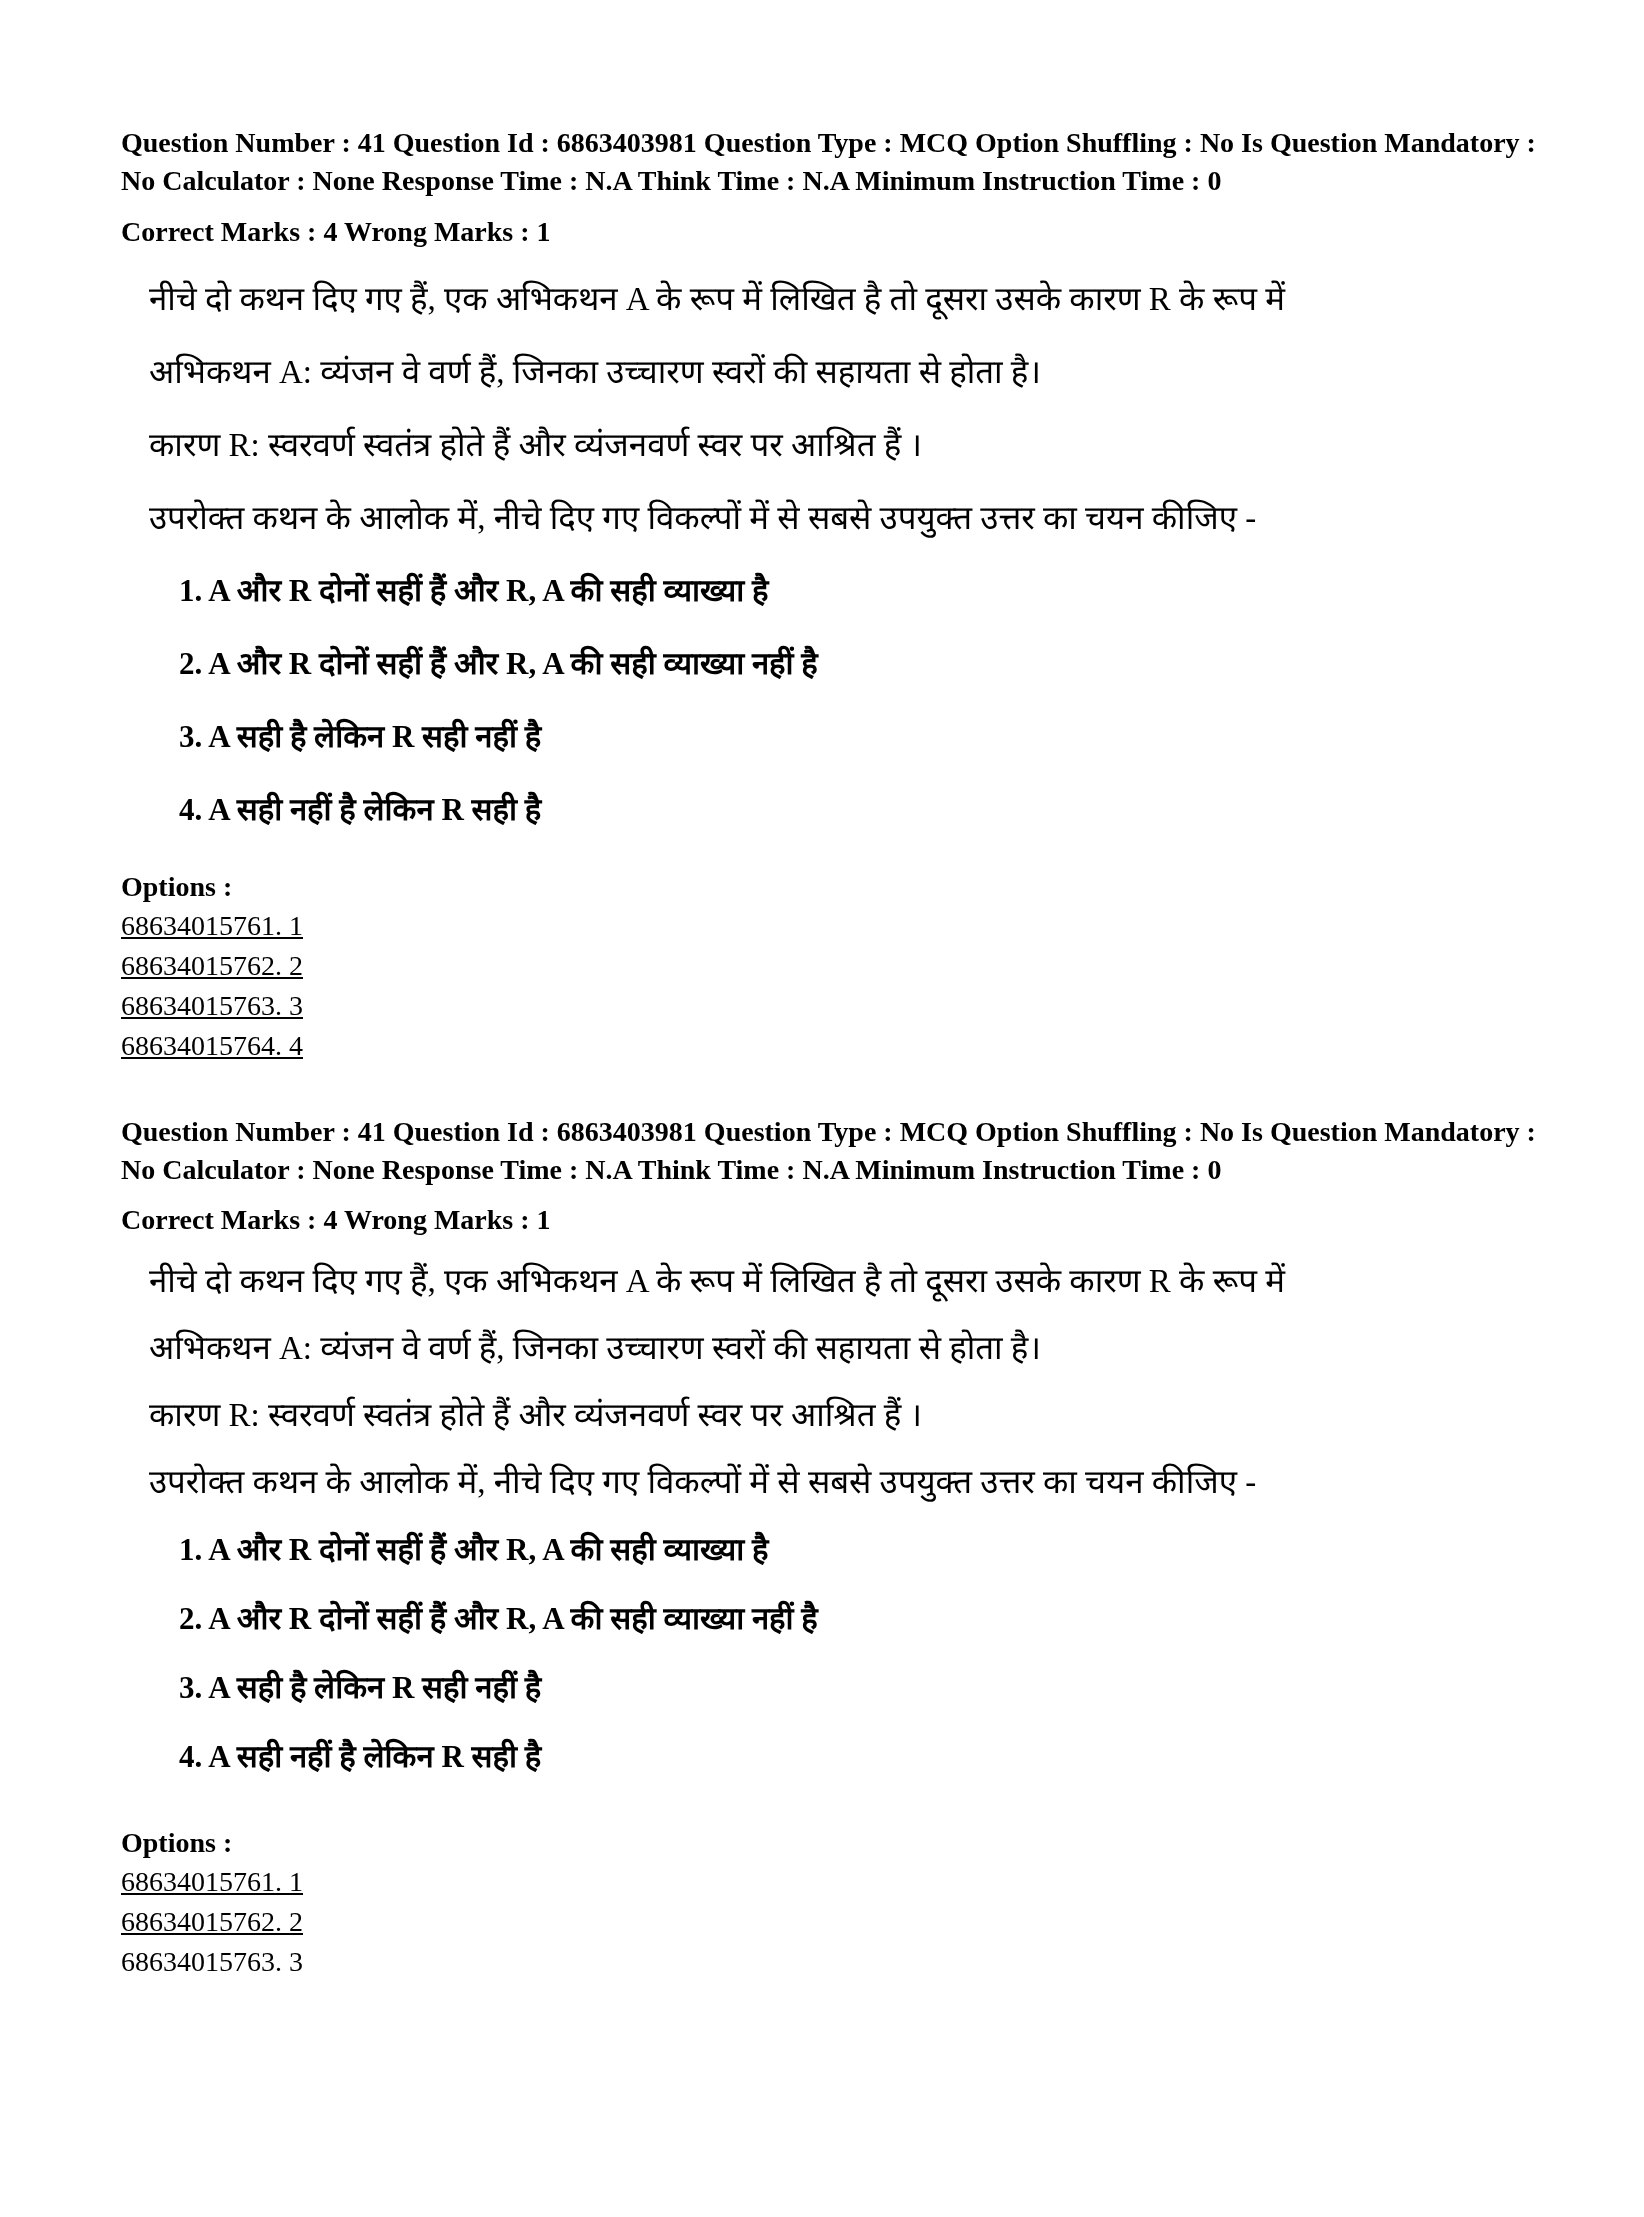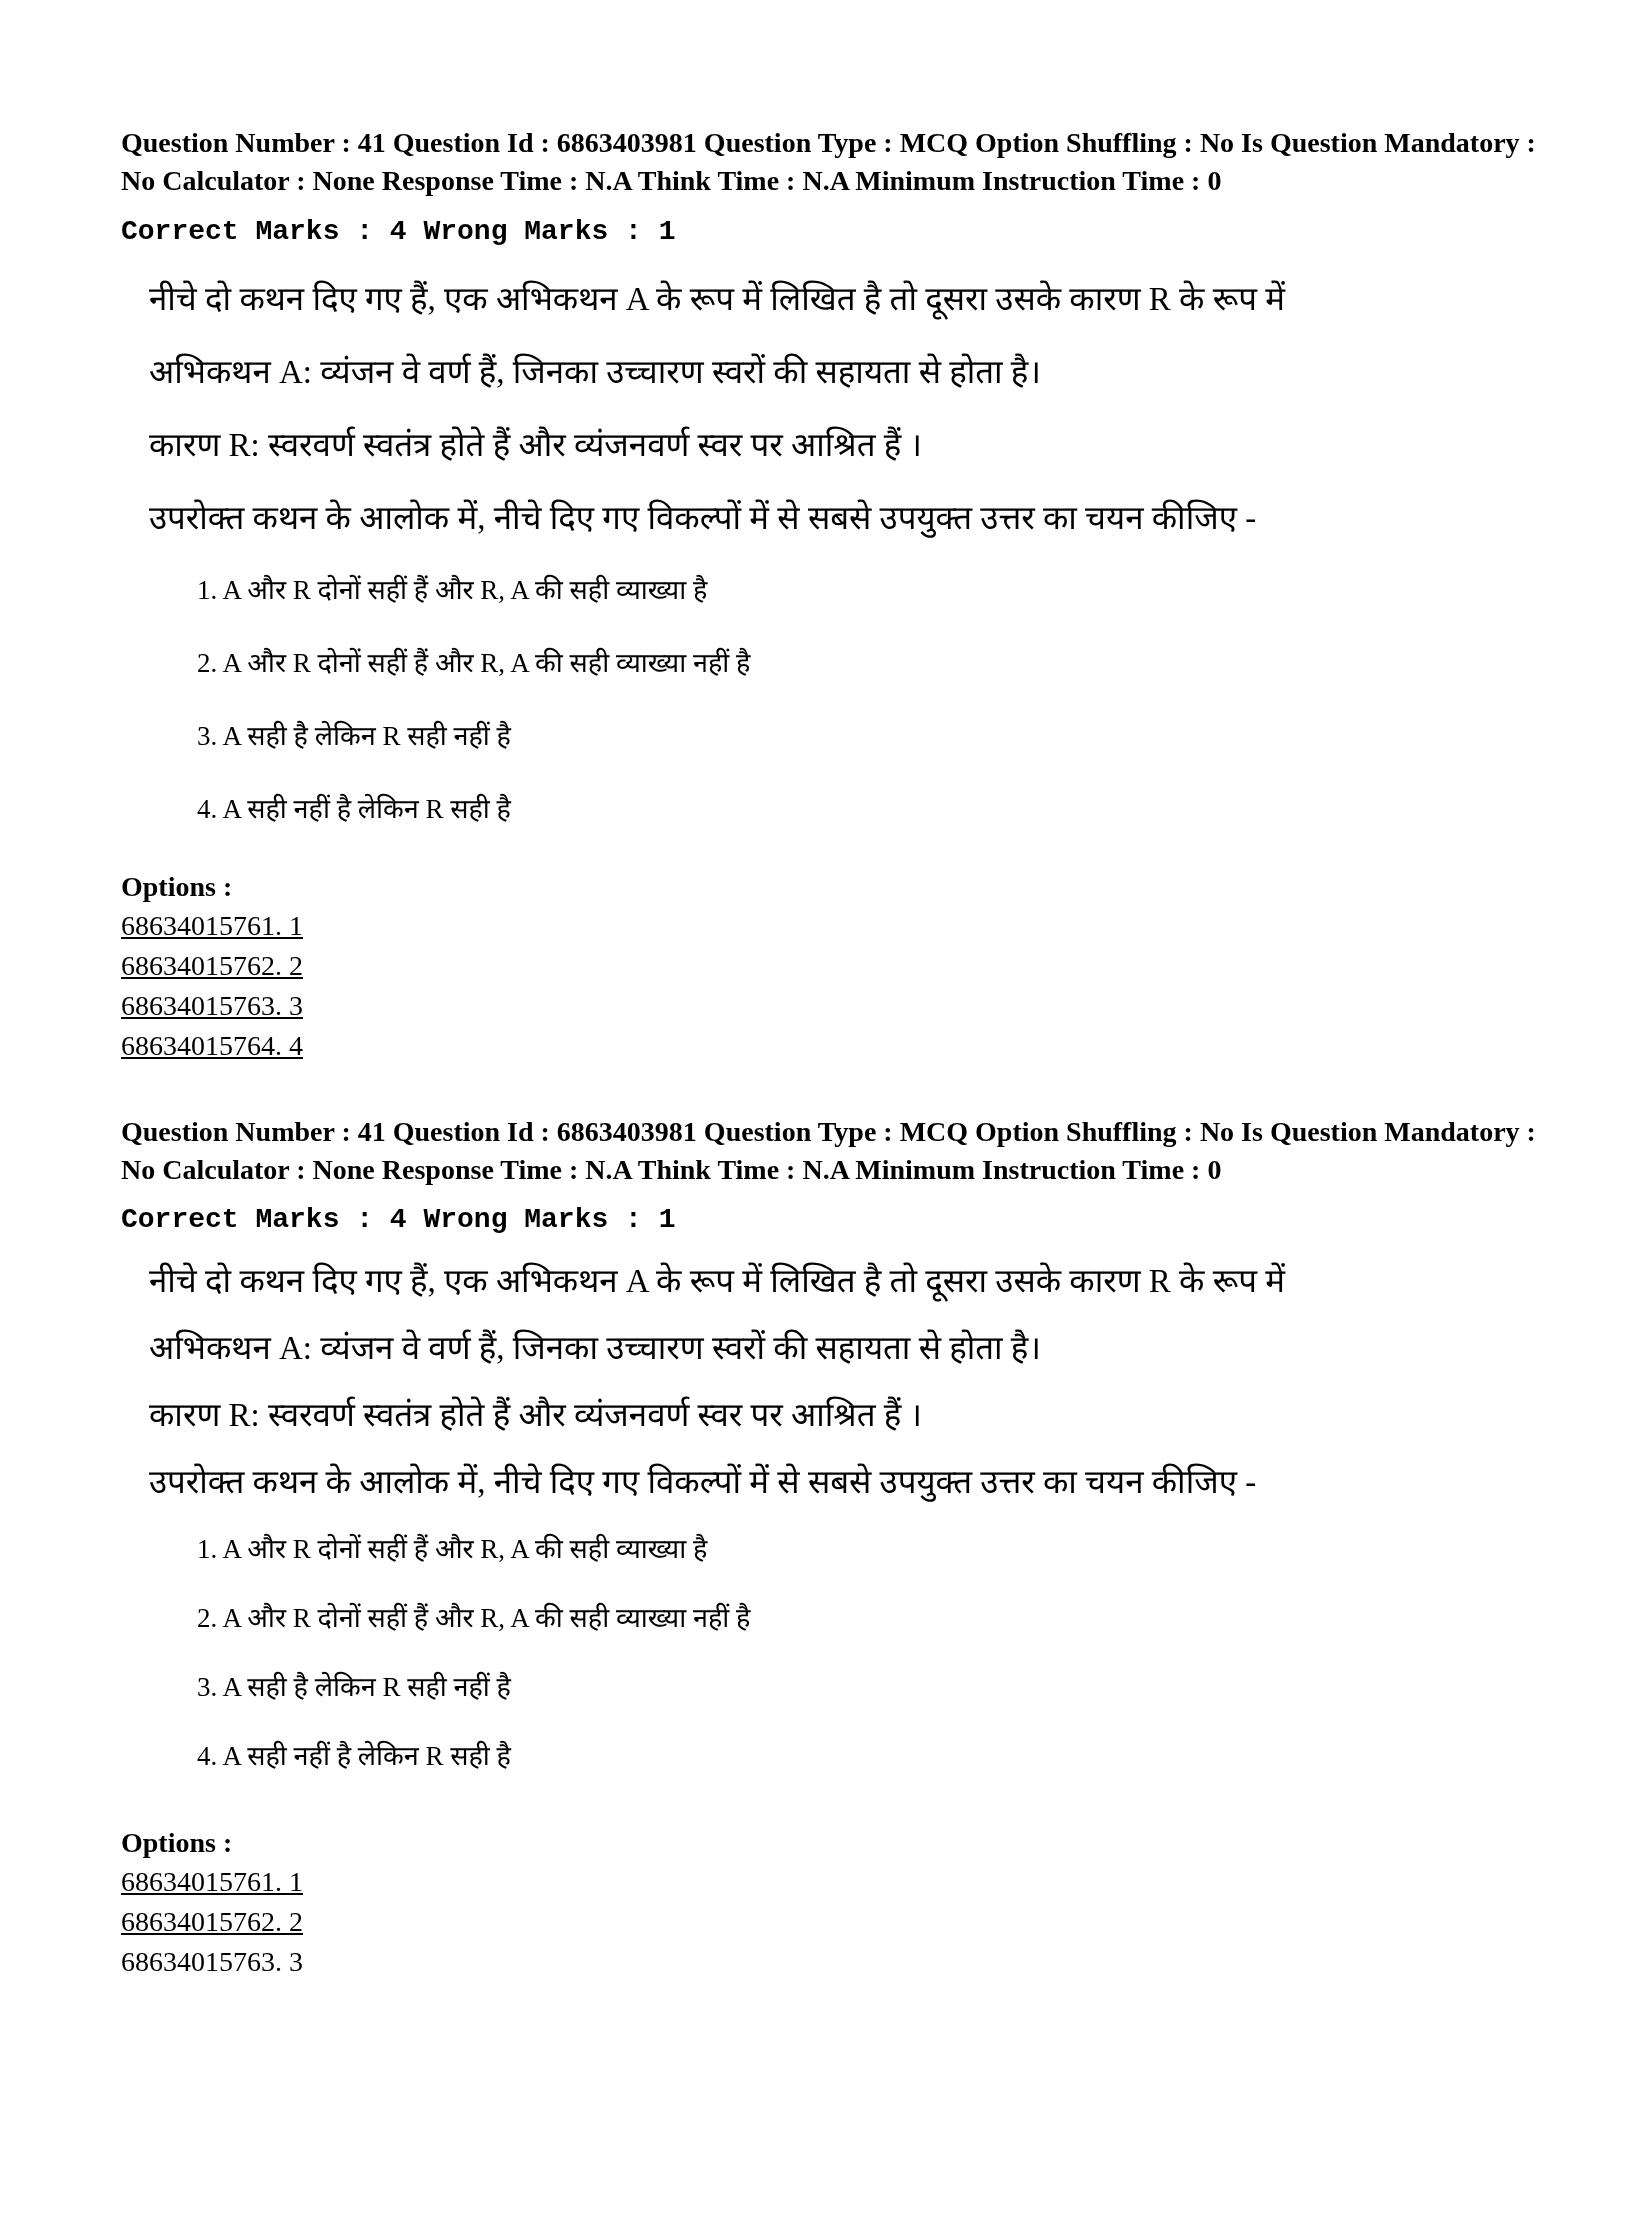--- a/index.html
+++ b/index.html
@@ -11,28 +11,28 @@
     color: #000000;
     font-family: "Liberation Serif", serif;
     overflow: hidden;
   }
   .qblock { margin-left: 121px; margin-right: 81px; }
   .qblock-1 { padding-top: 124px; }
   .qblock-2 { margin-top: 47px; }
 
   .meta { font-weight: bold; font-size: 28px; line-height: 38px; letter-spacing: 0px; }
   .meta-line { white-space: nowrap; }
-  .meta-marks { margin-top: 12.5px; font-family: Liberation Mono, monospace; }
+  .meta-marks { margin-top: 12.5px; }
 
   .qtext { margin-left: 28px; margin-top: 27px; font-size: 33px; }
   .qline { line-height: 43px; margin-bottom: 30px; white-space: nowrap; }
   .qblock-2 .qtext { margin-top: 21.5px; }
   .qblock-2 .qline { line-height: 41px; margin-bottom: 26px; }
 
-  .choices { margin-left: 76px; margin-top: 25px; font-size: 27px; }
+  .choices { margin-left: 58px; margin-top: 25px; font-size: 31px; font-weight: bold; }
   .choice { line-height: 41px; margin-bottom: 32px; white-space: nowrap; }
   .qblock-2 .choices { margin-top: 21.5px; }
   .qblock-2 .choice { margin-bottom: 28px; }
 
   .options-label { margin-top: 38px; font-weight: bold; font-size: 28px; line-height: 38px; }
   .qblock-2 .options-label { margin-top: 47px; }
   .option-ids { font-size: 28px; text-decoration: underline; }
   .option-id { line-height: 40px; }
 
   .logo {

